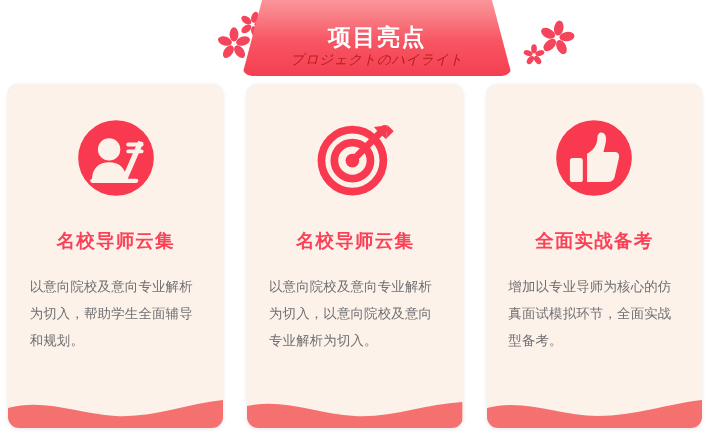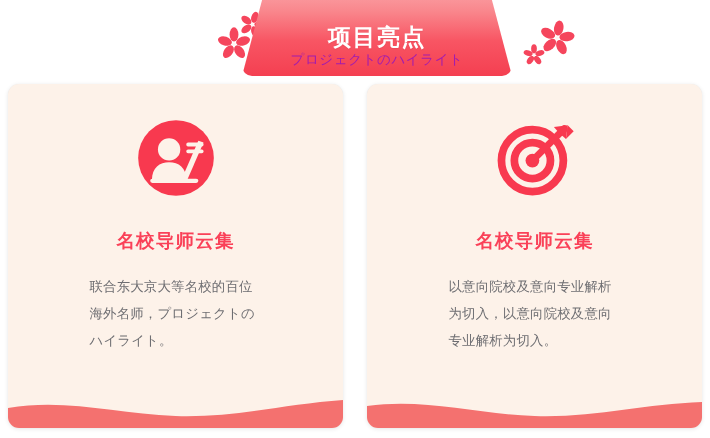--- a/index.html
+++ b/index.html
@@ -52,26 +52,27 @@
   }
   .banner-title {
     color: #ffffff;
     font-size: 23px;
     font-weight: bold;
     letter-spacing: 1.5px;
     line-height: 1.12;
     text-shadow: 0 1px 1px rgba(190,40,60,0.18);
   }
   .banner-sub {
-    color: #a21caf;
+    color: #b91c1c;
     font-size: 13.5px;
     font-weight: normal;
     letter-spacing: 0.6px;
     line-height: 1.3;
     margin-top: 1px;
+    font-style: italic;
   }
 
   
   .sakura {
     position: absolute;
   }
 
   
   .cards {
     position: absolute;
@@ -200,21 +201,21 @@
           <circle cx="42" cy="40" r="13"></circle>
           <path d="M22 76 C22 61 31 55 42 55 C53 55 62 61 62 76 Z"></path>
           <rect x="62" y="32" width="20" height="4.5" rx="2"></rect>
           <rect x="62" y="40" width="20" height="4.5" rx="2"></rect>
           <path d="M76 30 L82 32 L62 78 L56 76 Z"></path>
           <rect x="20" y="74" width="56" height="5" rx="2.5"></rect>
         </g>
       </svg>
     </div>
     <div class="card-title">名校导师云集</div>
-    <div class="card-desc">联合东大京大等名校的百位海外名师，プロジェクトのハイライト。</div>
+    <div class="card-desc">以意向院校及意向专业解析为切入，帮助学生全面辅导和规划。</div>
     <svg class="card-wave" viewBox="0 0 230 34" preserveAspectRatio="none">
       <path d="M0 14 C40 4 75 20 115 22 C155 24 190 10 230 6 L230 34 L0 34 Z" fill="#f4716f"></path>
     </svg>
   </div>
 
   <div class="card">
     <div class="card-icon">
       <svg width="86" height="86" viewBox="0 0 100 100" aria-hidden="true">
         <g fill="none" stroke="#f8394f" stroke-width="9">
           <circle cx="47" cy="53" r="36"></circle>
@@ -226,13 +227,29 @@
         <path d="M88 12 L86 28 L95 19 Z" fill="#f8394f"></path>
       </svg>
     </div>
     <div class="card-title">名校导师云集</div>
     <div class="card-desc">以意向院校及意向专业解析为切入，以意向院校及意向专业解析为切入。</div>
     <svg class="card-wave" viewBox="0 0 230 34" preserveAspectRatio="none">
       <path d="M0 12 C40 4 75 20 115 22 C155 24 190 10 230 8 L230 34 L0 34 Z" fill="#f4716f"></path>
     </svg>
   </div>
 
+  <div class="card">
+    <div class="card-icon">
+      <svg width="86" height="86" viewBox="0 0 100 100" aria-hidden="true">
+        <circle cx="50" cy="50" r="44" fill="#f8394f"></circle>
+        <g fill="#fdf2e9">
+          <rect x="22" y="50" width="15" height="28" rx="3"></rect>
+          <path d="M42 78 L42 45 C50 41 54 34 54 26 C54 21 58 19 61 21 C64 23 65 28 63 35 L61 43 L74 43 C78 43 80 46 79 50 L74 72 C73 76 70 78 66 78 Z"></path>
+        </g>
+      </svg>
+    </div>
+    <div class="card-title">全面实战备考</div>
+    <div class="card-desc">增加以专业导师为核心的仿真面试模拟环节，全面实战型备考。</div>
+    <svg class="card-wave" viewBox="0 0 230 34" preserveAspectRatio="none">
+      <path d="M0 14 C40 4 78 22 118 22 C158 22 192 10 230 6 L230 34 L0 34 Z" fill="#f4716f"></path>
+    </svg>
+  </div>
 </div>
 
 </body></html>

